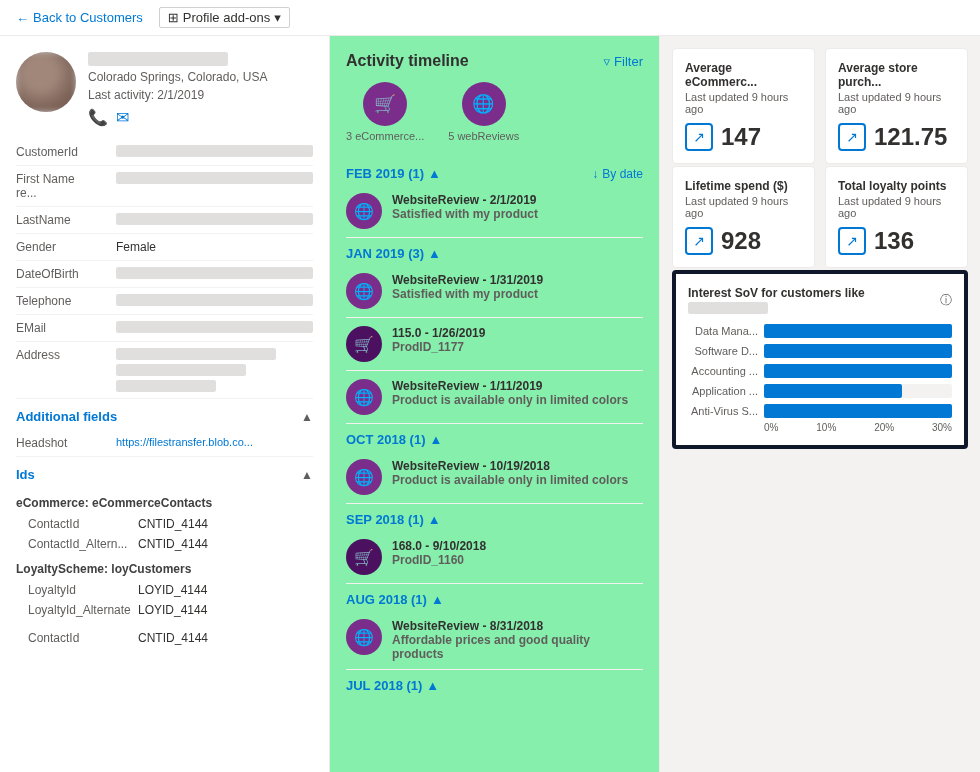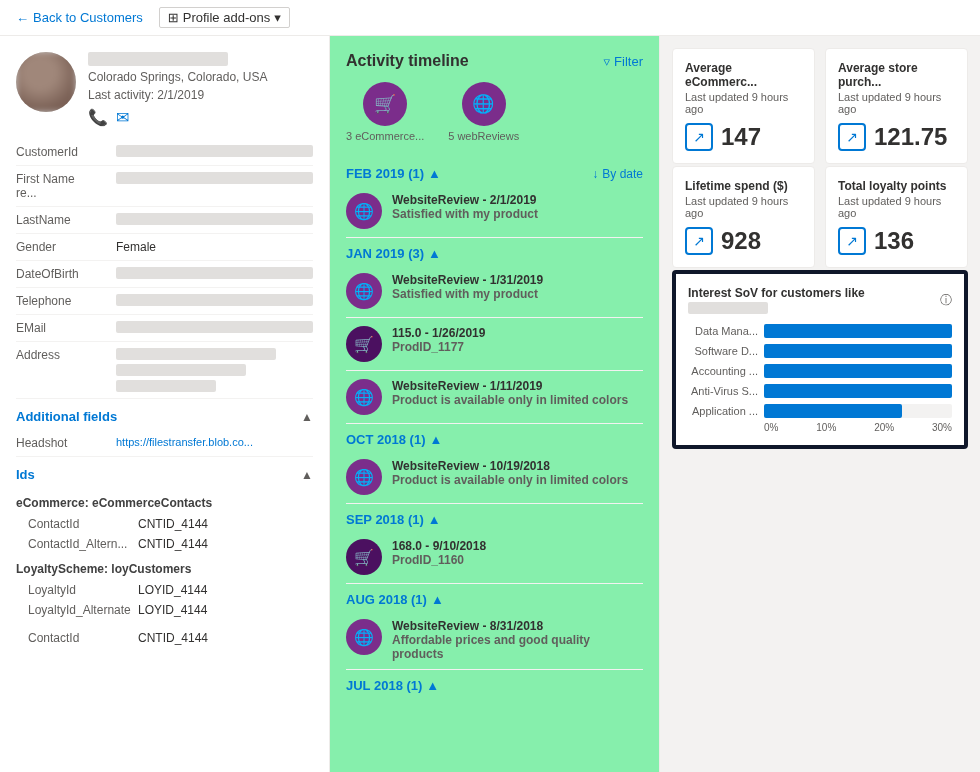--- a/index.html
+++ b/index.html
@@ -533,31 +533,31 @@
               <div class="bar-fill" style="width: 100%;"></div>
             </div>
           </div>
           <div class="bar-row">
             <span class="bar-label">Accounting ...</span>
             <div class="bar-track">
               <div class="bar-fill" style="width: 100%;"></div>
             </div>
           </div>
           <div class="bar-row">
+            <span class="bar-label">Application ...</span>
+            <div class="bar-track">
+              <div class="bar-fill" style="width: 73.3333%;"></div>
+            </div>
+          </div>
+          <div class="bar-row">
             <span class="bar-label">Anti-Virus S...</span>
             <div class="bar-track">
               <div class="bar-fill" style="width: 100%;"></div>
             </div>
           </div>
-          <div class="bar-row">
-            <span class="bar-label">Application ...</span>
-            <div class="bar-track">
-              <div class="bar-fill" style="width: 73.3333%;"></div>
-            </div>
-          </div>
         </div>
       <div class="chart-x-labels">
         <span>0%</span>
         <span>10%</span>
         <span>20%</span>
         <span>30%</span>
       </div>
     </div>
 
   </div>

